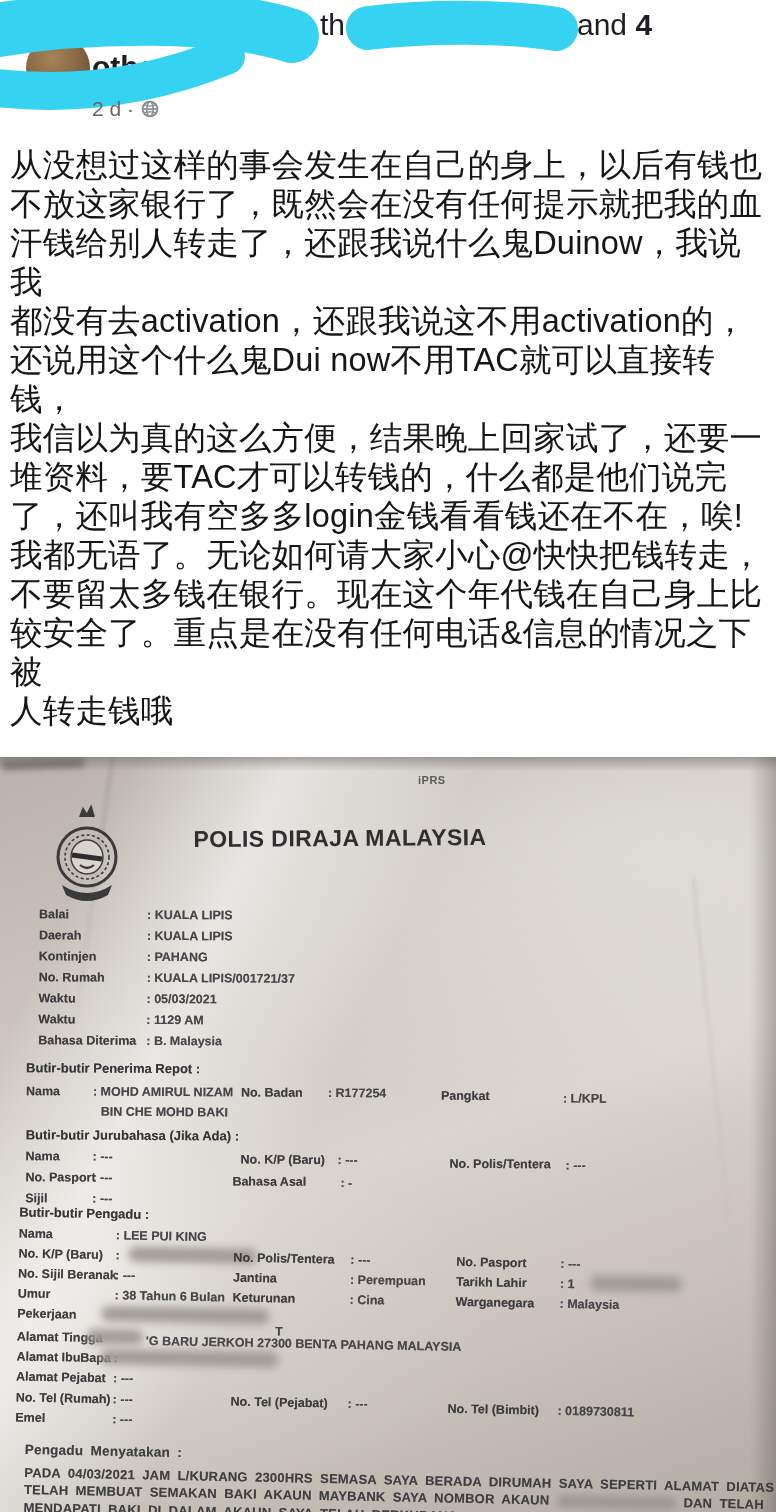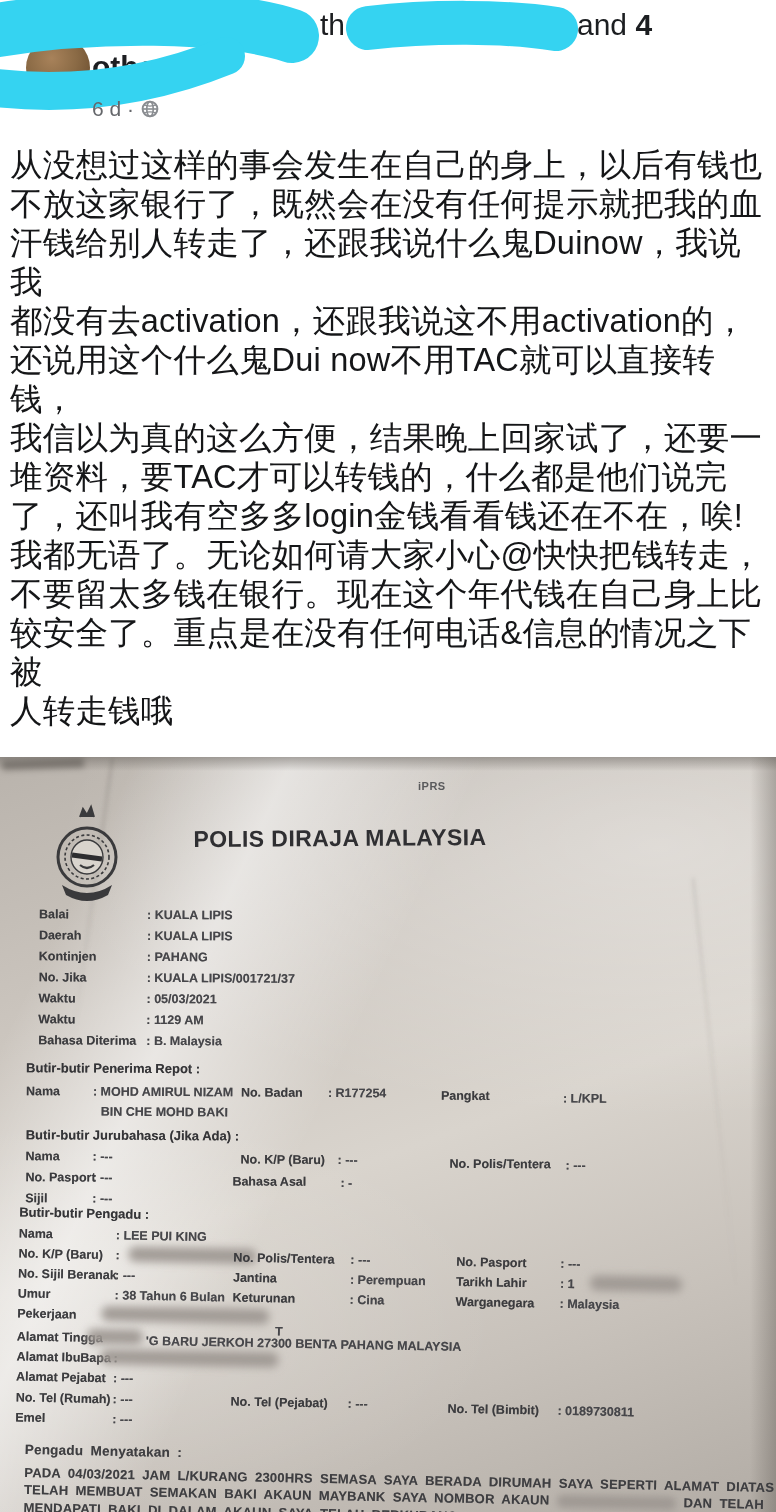--- a/index.html
+++ b/index.html
@@ -36,21 +36,21 @@
       linear-gradient(160deg,#b9b3ac 0%, #ccc6bf 28%, #d9d4cd 52%, #c7c1ba 76%, #b2aca5 100%);
   }
   .wrinkle1 { position:absolute; left:90px; top:0; width:3px; height:300px;
               background:linear-gradient(to bottom, rgba(90,85,80,.25), rgba(90,85,80,0));
               transform:rotate(8deg); filter:blur(2px); }
   .wrinkle2 { position:absolute; right:60px; top:120px; width:2px; height:420px;
               background:linear-gradient(to bottom, rgba(90,85,80,.22), rgba(90,85,80,0));
               transform:rotate(-6deg); filter:blur(2px); }
   .corner-smudge { position:absolute; left:2px; top:2px; width:82px; height:10px;
               background:#55504b; filter:blur(3px); opacity:.55; transform:rotate(-2deg); }
-  .iprs { position:absolute; left:418px; top:23px; font-size:11px; font-weight:700;
+  .iprs { position:absolute; left:418px; top:17px; font-size:11px; font-weight:700;
           color:#5a5a5c; letter-spacing:.5px; }
   .crest { position:absolute; left:50px; top:42px; }
   .doc-title { position:absolute; left:0; top:68px; width:680px; text-align:center;
                font-size:23px; font-weight:700; letter-spacing:.4px; color:#2f2f32;
                transform:rotate(-.4deg); }
   .doc-sub   { position:absolute; left:0; top:101px; width:662px; text-align:center;
                font-size:19px; font-weight:700; letter-spacing:.4px; color:#333336; }
 
   .fl, .fv, .sec { position:absolute; white-space:nowrap; font-size:12.5px; color:#3b3b3e;
                    text-shadow:0 0 .6px rgba(60,60,62,.5); }
@@ -85,21 +85,21 @@
     <div class="hdr-text t-and"><span>and </span><span class="b">4</span></div>
     <div class="hdr-text t-others">others.</div>
 
     <svg class="scribbles" viewBox="0 0 776 130">
       <path d="M -25 34 C 90 12, 232 15, 292 36" fill="none" stroke="#35d3f1" stroke-width="54" stroke-linecap="round"></path>
       <path d="M -20 86 C 70 99, 152 86, 226 56" fill="none" stroke="#35d3f1" stroke-width="38" stroke-linecap="round"></path>
       <path d="M 368 28 C 430 21, 506 21, 556 29" fill="none" stroke="#35d3f1" stroke-width="44" stroke-linecap="round"></path>
     </svg>
 
     <div class="time-row">
-      <span>6 d ·</span>
+      <span>2 d ·</span>
       <svg width="18" height="18" viewBox="0 0 20 20">
         <circle cx="10" cy="10" r="8.2" fill="none" stroke="#8a8d91" stroke-width="2.2"></circle>
         <ellipse cx="10" cy="10" rx="3.6" ry="8.2" fill="none" stroke="#8a8d91" stroke-width="1.8"></ellipse>
         <line x1="1.8" y1="10" x2="18.2" y2="10" stroke="#8a8d91" stroke-width="1.8"></line>
         <path d="M3 5.5 Q10 8 17 5.5 M3 14.5 Q10 12 17 14.5" fill="none" stroke="#8a8d91" stroke-width="1.4"></path>
       </svg>
     </div>
   </div>
 
   <div class="p-body">
@@ -140,21 +140,21 @@
 
     <div class="doc-title">POLIS DIRAJA MALAYSIA</div>
 
     <div class="tilt1">
       <span class="fl" style="left:40px;top:150px">Balai</span>
         <span class="fv" style="left:148px;top:150px">: KUALA LIPIS</span>
       <span class="fl" style="left:40px;top:171px">Daerah</span>
         <span class="fv" style="left:148px;top:171px">: KUALA LIPIS</span>
       <span class="fl" style="left:40px;top:192px">Kontinjen</span>
         <span class="fv" style="left:148px;top:192px">: PAHANG</span>
-      <span class="fl" style="left:40px;top:213px">No. Jika</span>
+      <span class="fl" style="left:40px;top:213px">No. Rumah</span>
         <span class="fv" style="left:148px;top:213px">: KUALA LIPIS/001721/37</span>
       <span class="fl" style="left:40px;top:234px">Waktu</span>
         <span class="fv" style="left:148px;top:234px">: 05/03/2021</span>
       <span class="fl" style="left:40px;top:255px">Waktu</span>
         <span class="fv" style="left:148px;top:255px">: 1129 AM</span>
       <span class="fl" style="left:40px;top:276px">Bahasa Diterima</span>
         <span class="fv" style="left:148px;top:276px">: B. Malaysia</span>
 
       <span class="sec" style="left:28px;top:303px">Butir-butir Penerima Repot :</span>
       <span class="fl" style="left:28px;top:327px">Nama</span>

